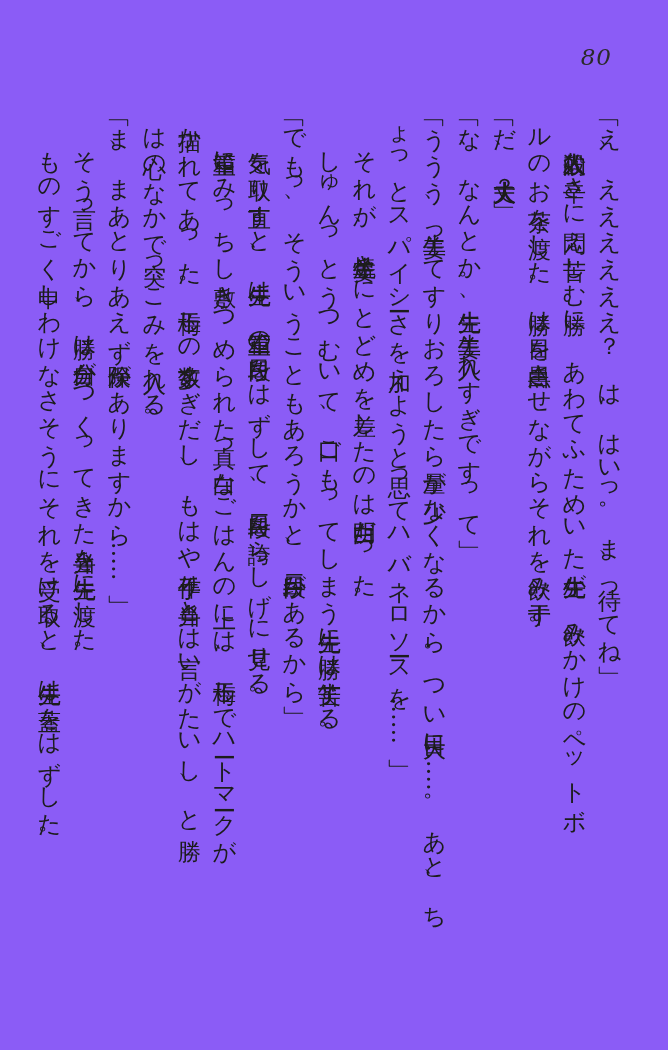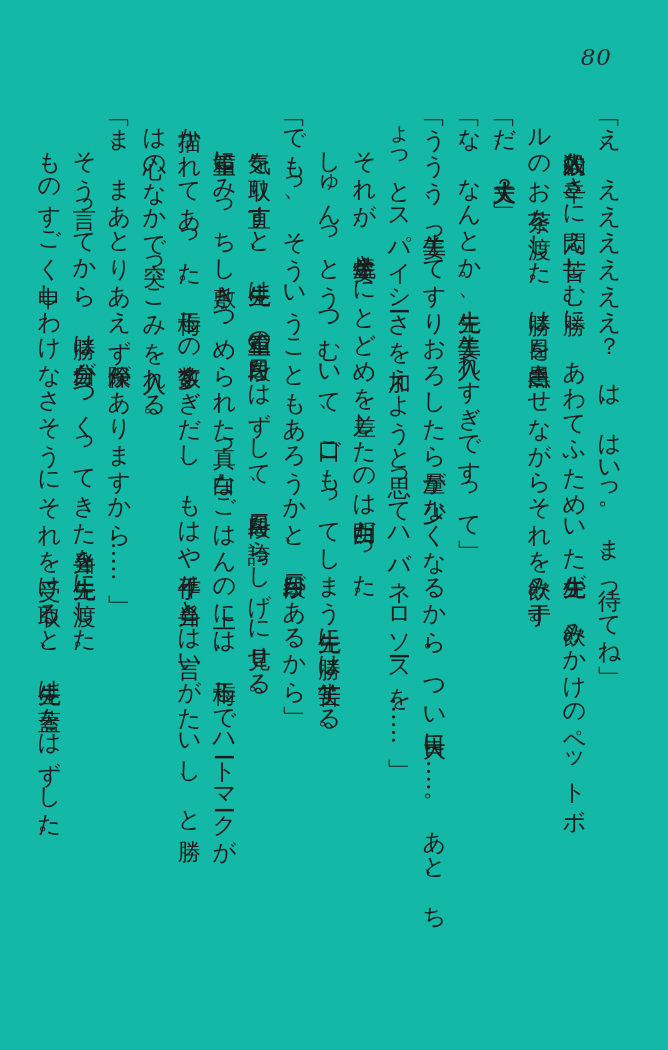--- a/index.html
+++ b/index.html
@@ -6,21 +6,21 @@
   html, body { width: 668px; height: 1050px; }
   body {
     background: #fbfbfa;
     font-family: "DejaVu Serif", "Liberation Serif", serif;
     overflow: hidden;
   }
   .page {
     position: relative;
     width: 668px;
     height: 1050px;
-    background: #14b8a6;
+    background: #8b5cf6;
   }
   .page-number {
     position: absolute;
     top: 44px;
     right: 56px;
     font-size: 23px;
     font-style: italic;
     color: #2a2a2a;
     letter-spacing: 1px;
   }

